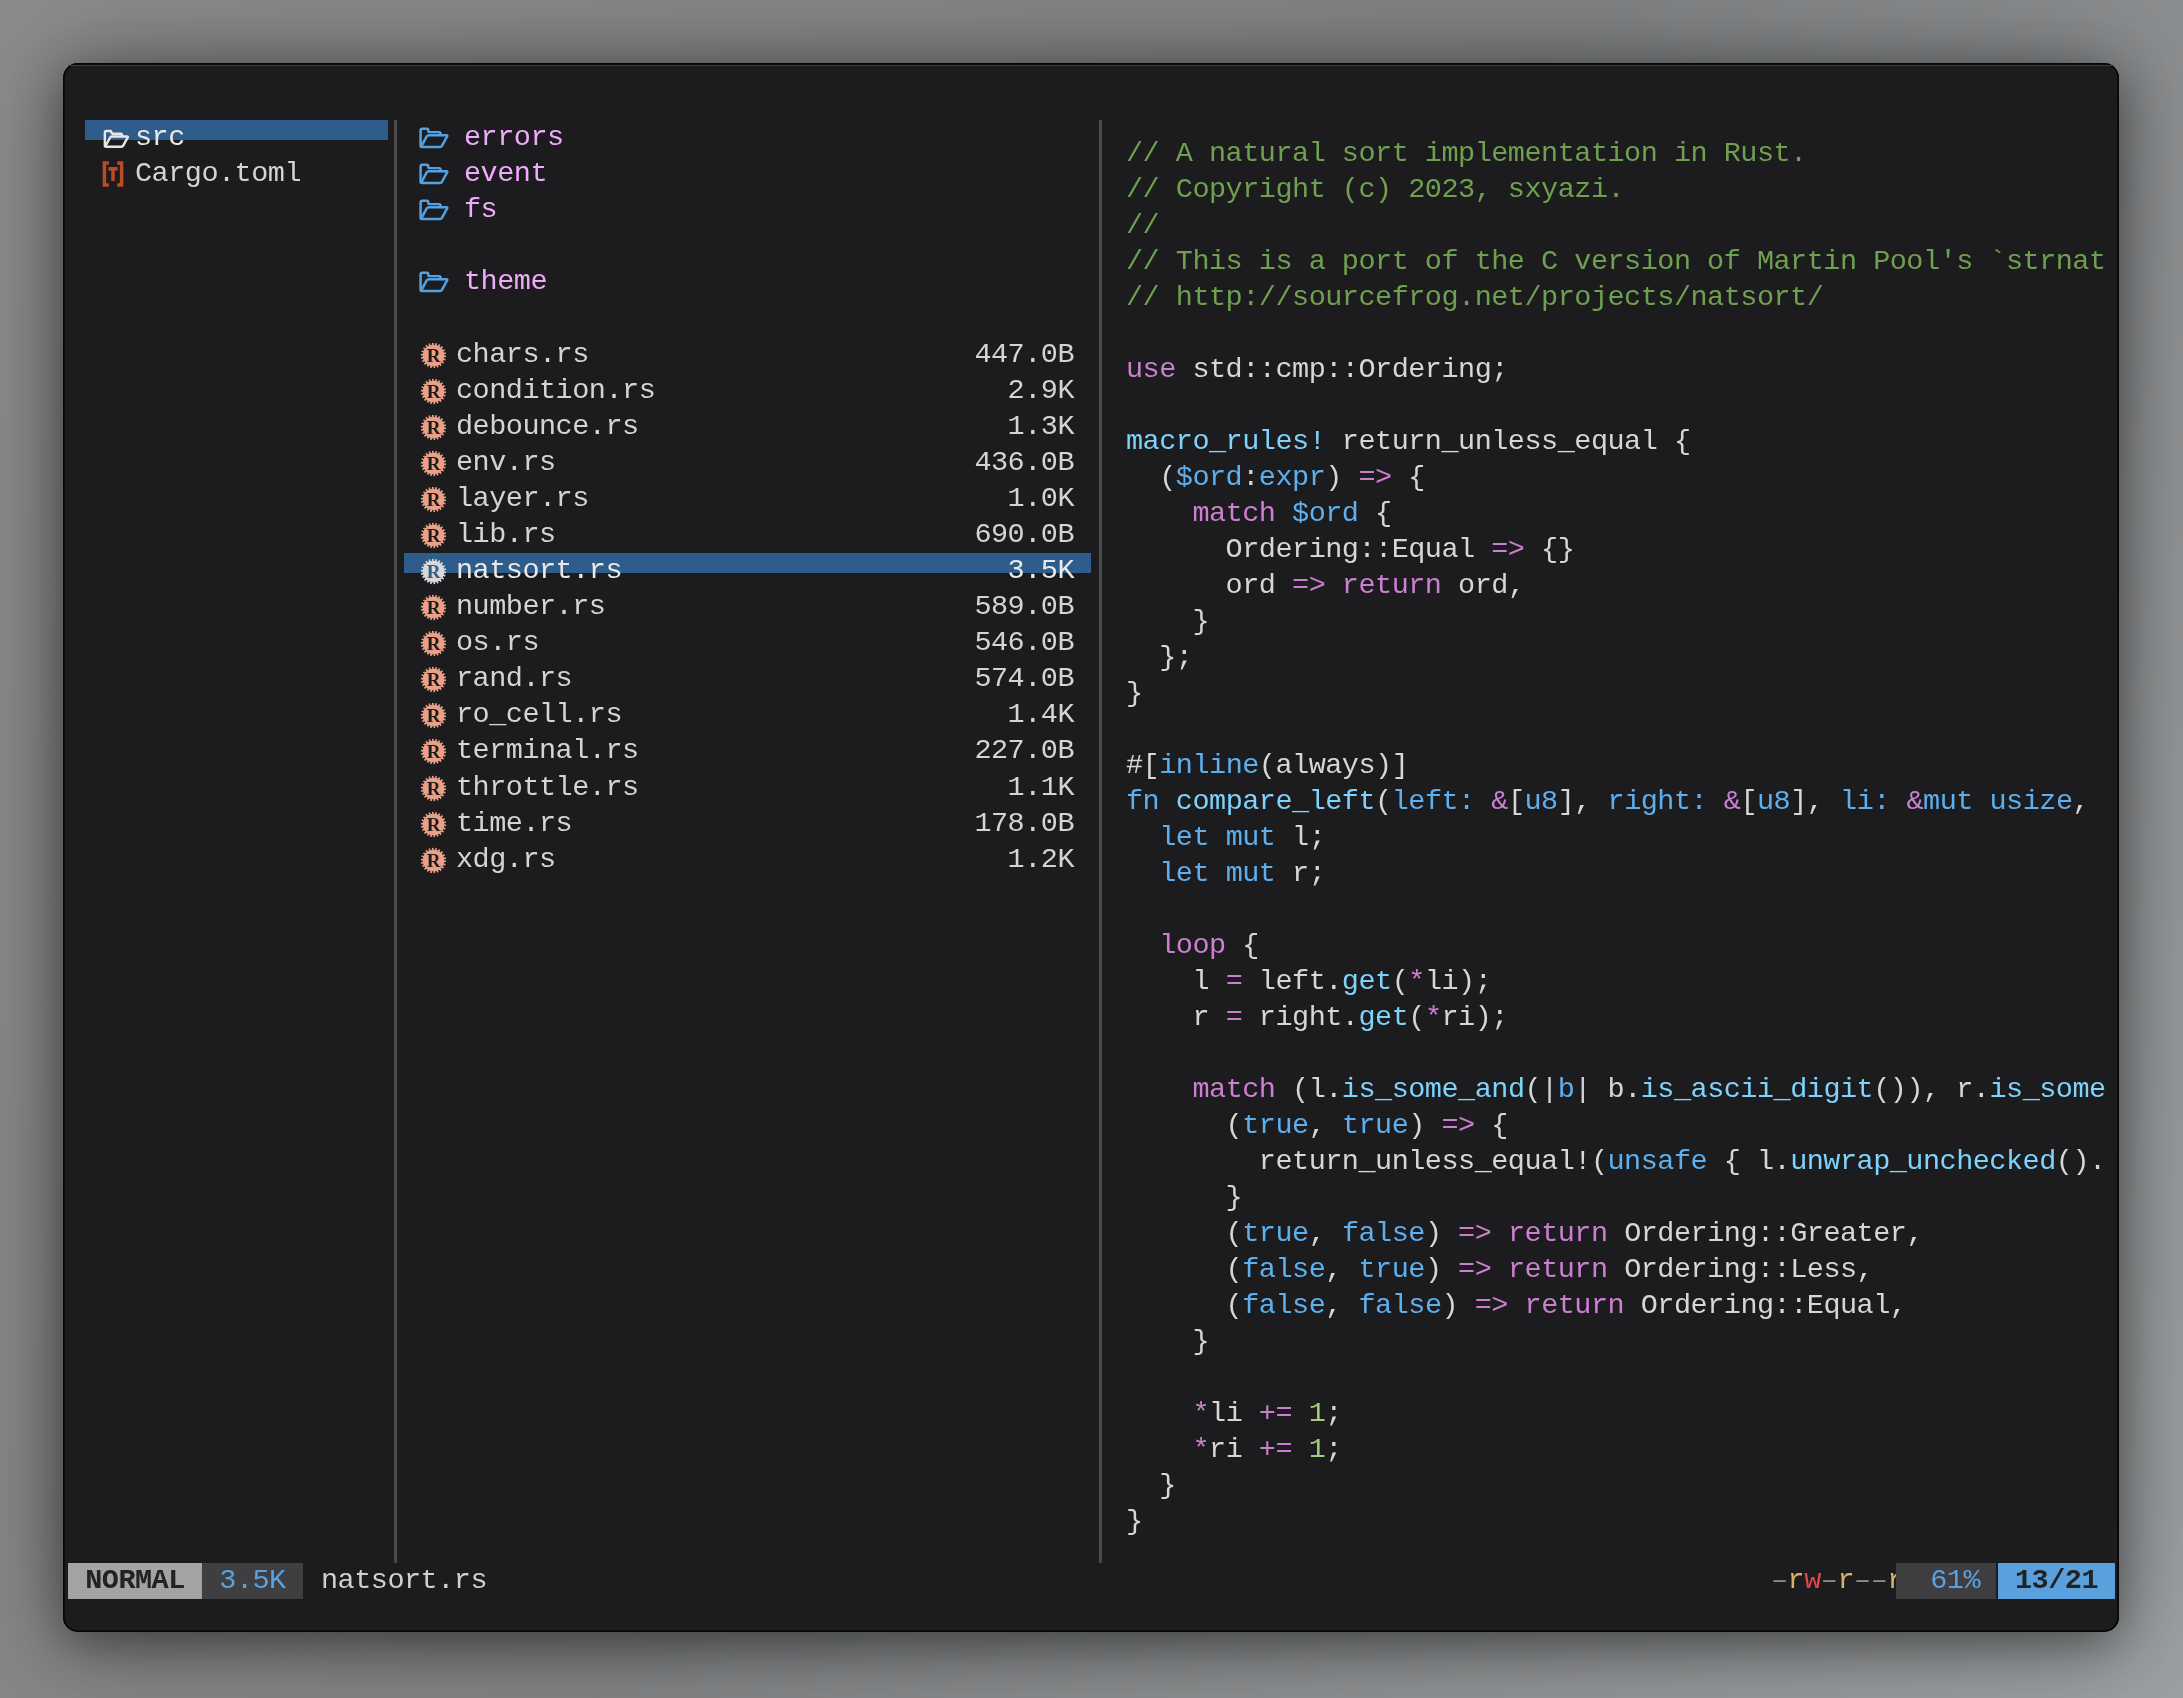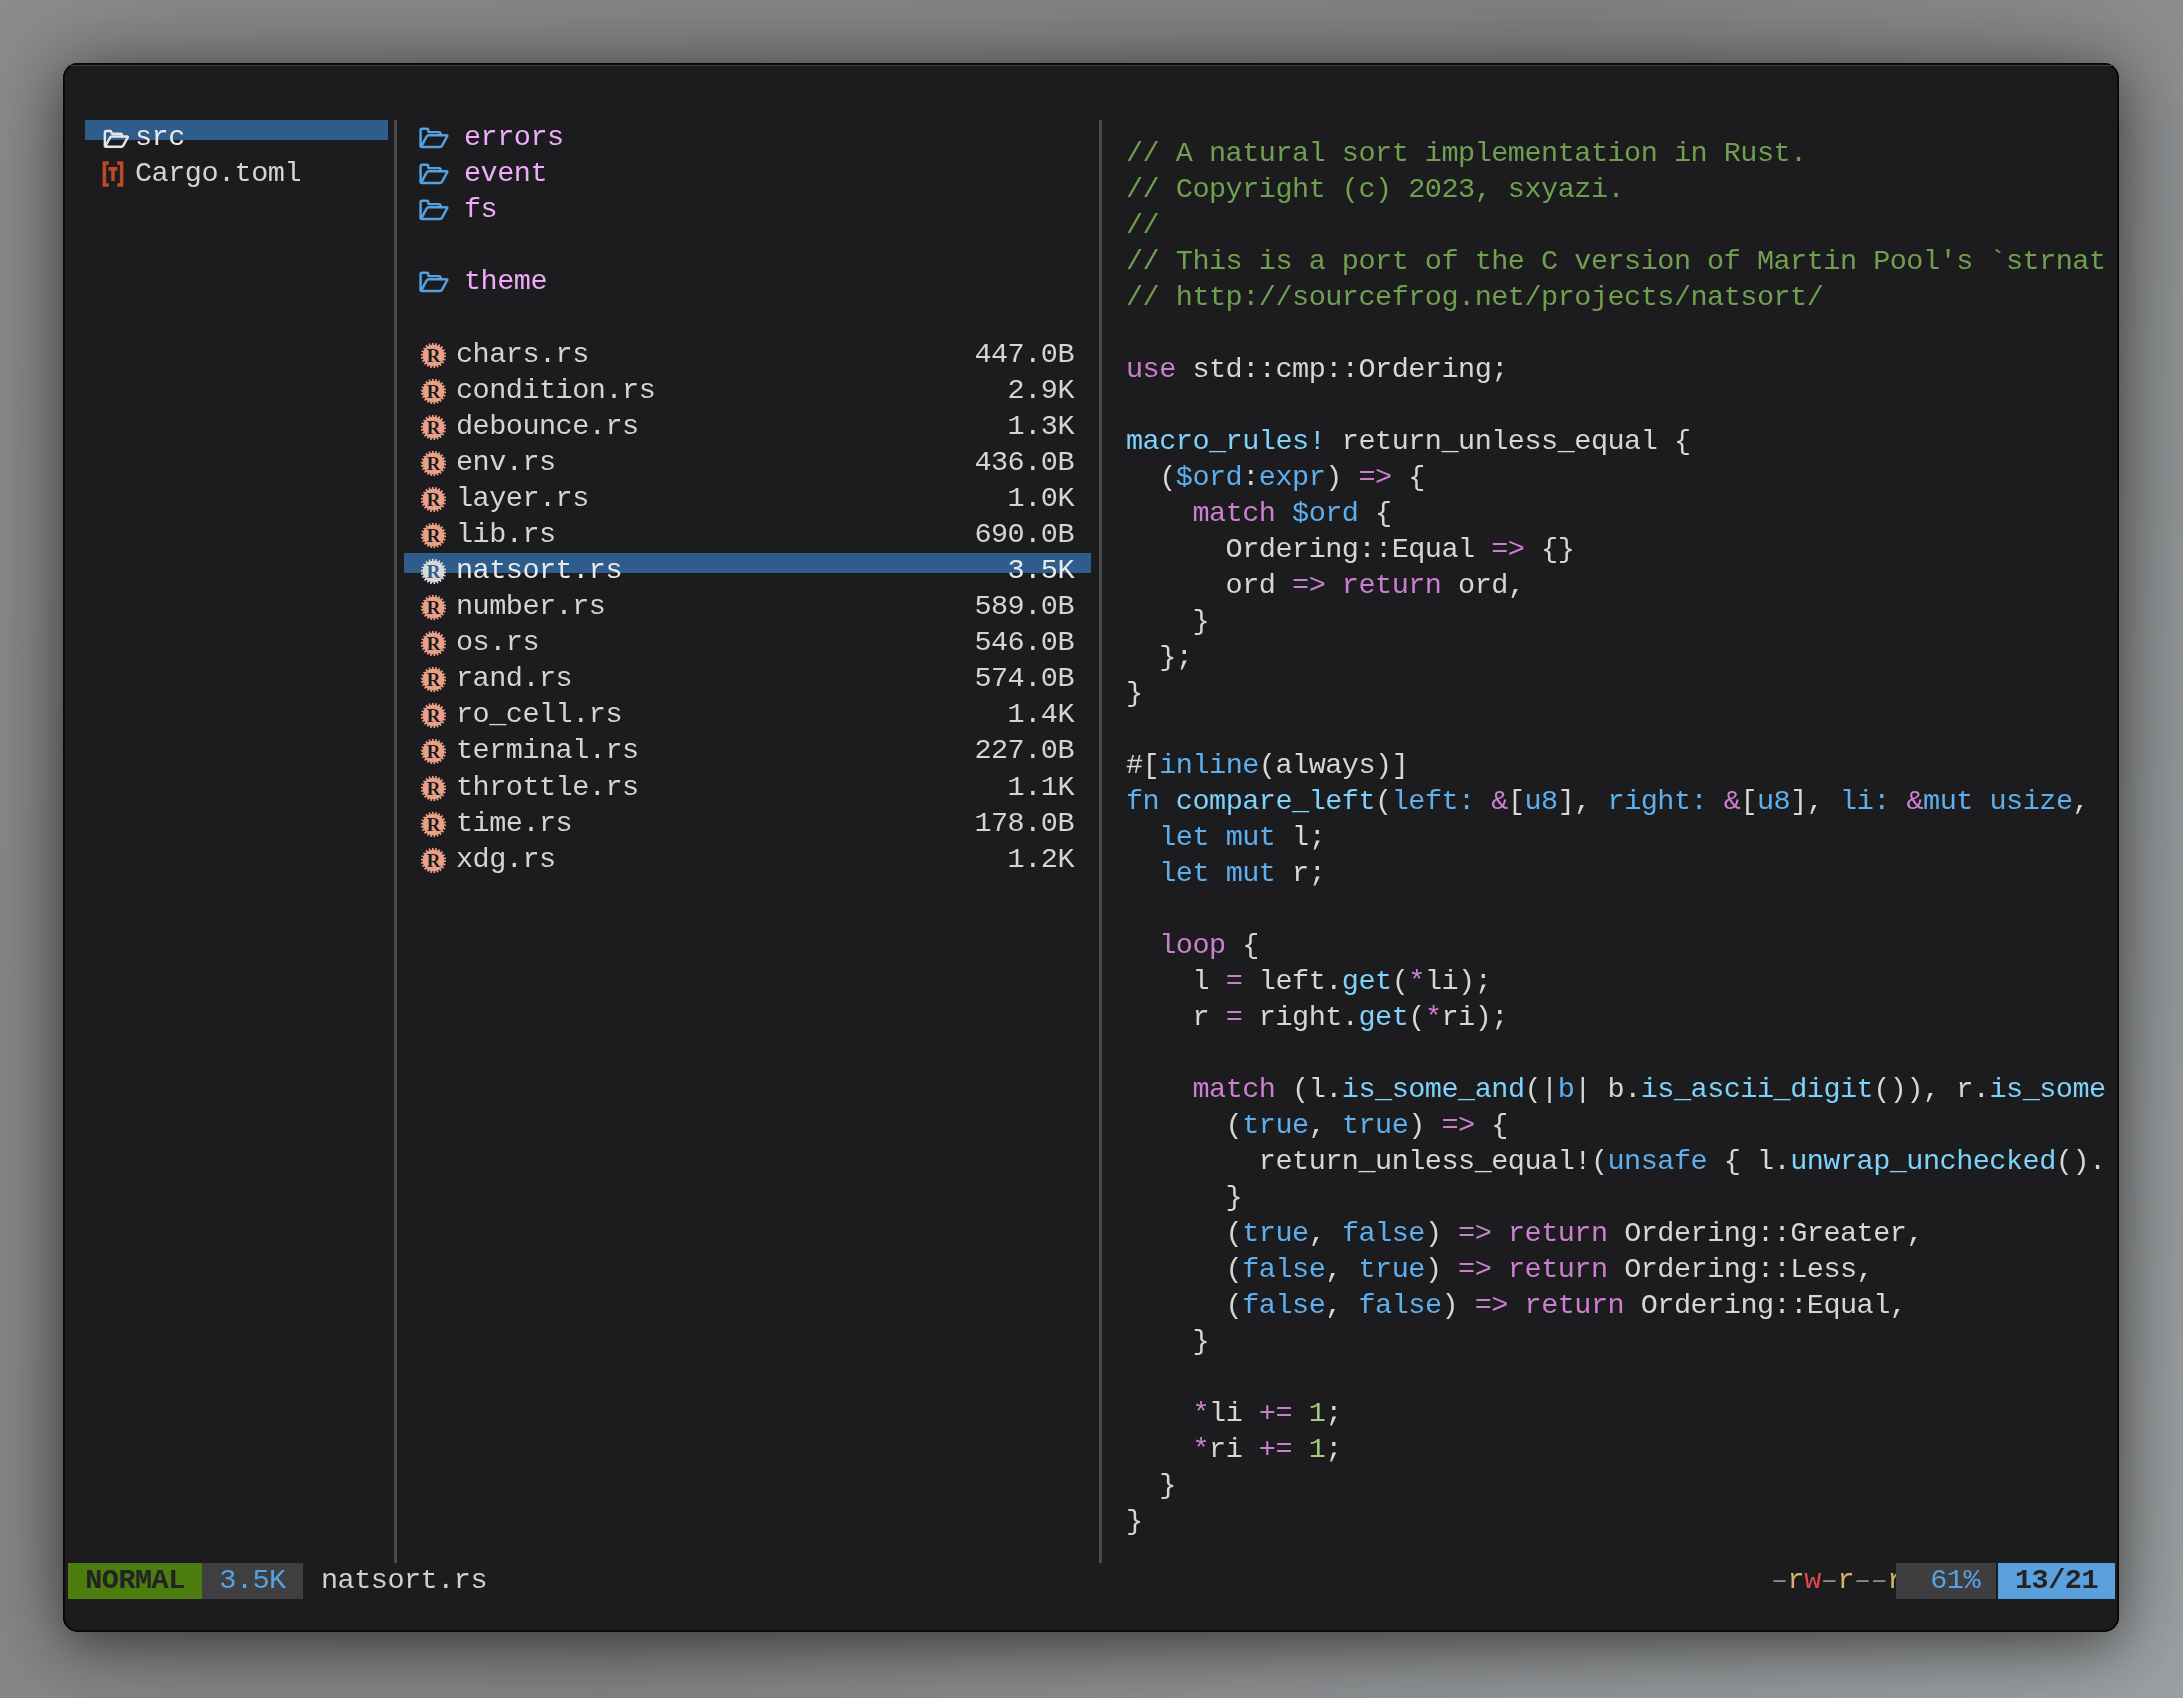--- a/index.html
+++ b/index.html
@@ -182,20 +182,20 @@
       (<span class="b">true</span>, <span class="b">false</span>) <span class="k">=&gt;</span> <span class="k">return</span> Ordering::Greater,
       (<span class="b">false</span>, <span class="b">true</span>) <span class="k">=&gt;</span> <span class="k">return</span> Ordering::Less,
       (<span class="b">false</span>, <span class="b">false</span>) <span class="k">=&gt;</span> <span class="k">return</span> Ordering::Equal,
     }
 
     <span class="k">*</span>li <span class="k">+=</span> <span class="n">1</span>;
     <span class="k">*</span>ri <span class="k">+=</span> <span class="n">1</span>;
   }
 }</pre>
 
-  <div class="sbox" style="left:5px;width:134px;background:#4d7c0f;color:#232323;font-weight:bold">NORMAL</div>
+  <div class="sbox" style="left:5px;width:134px;background:#a3a3a3;color:#232323;font-weight:bold">NORMAL</div>
   <div class="sbox" style="left:139px;width:101px;background:#3f3f41;color:#57a2e2">3.5K</div>
   <div class="sbox" style="left:258px;text-align:left">natsort.rs</div>
   <div class="sbox" style="left:1708px;text-align:right"><span style="color:#8a8a8d">–</span><span style="color:#d3b36a">r</span><span style="color:#e4464e">w</span><span style="color:#8a8a8d">–</span><span style="color:#d3b36a">r</span><span style="color:#8a8a8d">––</span><span style="color:#d3b36a">r</span><span style="color:#8a8a8d">––</span></div>
   <div class="sbox" style="left:1833px;width:100px;background:#3e3e40;color:#57a2e2;text-align:right;padding-right:16px">61%</div>
   <div class="sbox" style="left:1935px;width:117px;background:#5aa0dc;color:#232323;font-weight:bold">13/21</div>
 </div>
 
 
 </body></html>

